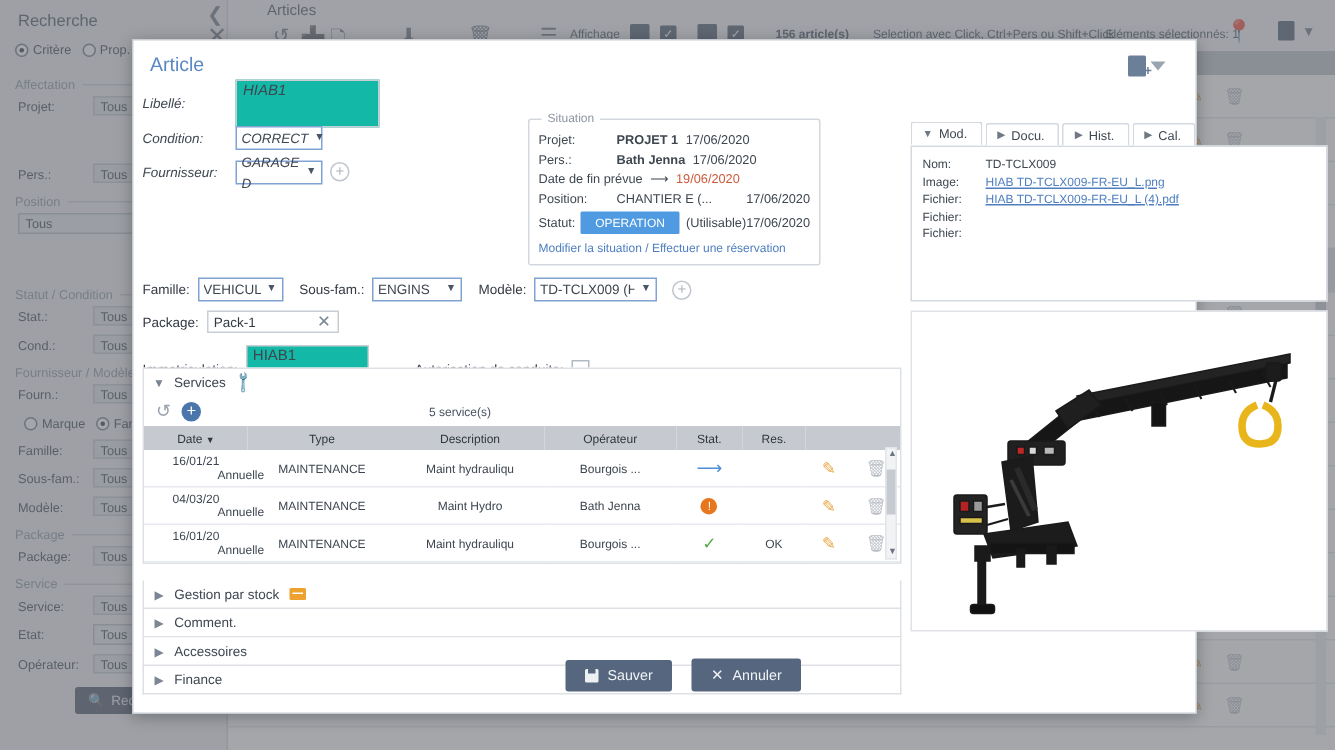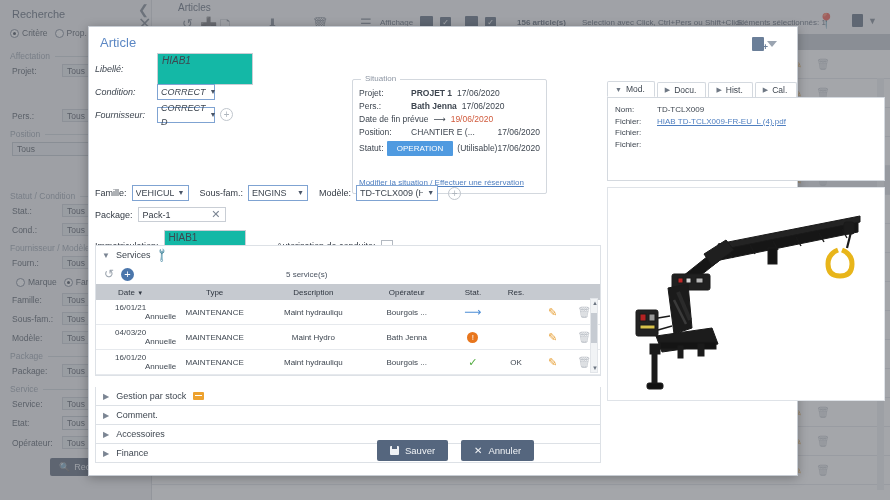--- a/index.html
+++ b/index.html
@@ -193,22 +193,22 @@
   }
   .sit-legend {
     position: absolute; left: 8px; top: -6px; background:#fff;
     padding: 0 4px; font-size: 8px; color: #8d96a3;
   }
   .srow { display:flex; font-size: 8.5px; line-height: 13px; color:#3e4650; }
   .s-lab { width: 52px; color:#3e4650; }
   .s-val { font-weight: bold; }
   .s-date { color:#3e4650; margin-left: 5px; }
   .sit-link {
-    display:block; margin-top: 22px; font-size: 8px;
-    color: #4f7fc0; text-decoration: underline;
+    display:block; margin-top: 5px; font-size: 8px;
+    color: #4f7fc0; 
   }
   .badge-op {
     display:inline-block; background:#4f9ae0; color:#fff;
     font-size: 8px; padding: 1px 10px; border-radius: 1px;
   }
   .arrow-r { color: #3e4650; }
   .red { color: #d05a3c; }
 
   
   .rowline { position: absolute; left: 6px; display: flex; align-items: center; gap: 5px; font-size: 9px; }
@@ -282,21 +282,21 @@
   .tab {
     border: 1px solid #d4d9df; border-bottom: none;
     background: #fff; font-size: 8.5px; color: #3e4650;
     padding: 2px 9px 2px 7px; margin-right: 2px;
     display:flex; align-items:center; gap: 4px; border-radius: 2px 2px 0 0;
   }
   .tab .tc { color:#6f7884; font-size: 7px; }
   .tab.active { border-bottom: 1px solid #fff; position: relative; z-index:2;}
   .tabbody {
     border: 1px solid #d4d9df; background: #fff; padding: 6px 7px;
-    box-sizing: border-box; height: 84px;
+    box-sizing: border-box; height: 104px;
   }
   .mrow { display:flex; font-size: 8px; line-height: 11.5px; color:#3e4650; }
   .m-lab { width: 42px; }
   .m-link { color:#4f7fc0; text-decoration: underline; }
   .imgbox {
     margin-top: 6px; border: 1px solid #dfe3e8; background:#fff;
     height: 212px; position: relative; overflow: hidden;
   }
 
   
@@ -546,21 +546,21 @@
       <div class="lrow">
         <span class="llab">Condition:</span>
         <span class="lsel" style="width:58px">
           <span>CORRECT</span>
           <span class="cv">▼</span>
         </span>
       </div>
       <div class="lrow">
         <span class="llab">Fournisseur:</span>
         <span class="lsel" style="width:58px">
-          <span>CORRECT D</span>
+          <span>GARAGE D</span>
           <span class="cv">▼</span>
         </span>
         <span class="plusbtn">+</span>
       </div>
     </div>
 
     <div class="situation">
       <span class="sit-legend">Situation</span>
       <div class="srow">
         <span class="s-lab">Projet:</span>
@@ -744,20 +744,24 @@
           <span class="tc">▶</span>
           <span>Cal.</span>
         </div>
       </div>
       <div class="tabbody">
         <div class="mrow">
           <span class="m-lab">Nom:</span>
           <span>TD-TCLX009</span>
         </div>
         <div class="mrow">
+          <span class="m-lab">Image:</span>
+          <a class="m-link">HIAB TD-TCLX009-FR-EU_L.png</a>
+        </div>
+        <div class="mrow">
           <span class="m-lab">Fichier:</span>
           <a class="m-link">HIAB TD-TCLX009-FR-EU_L (4).pdf</a>
         </div>
         <div class="mrow">
           <span class="m-lab">Fichier:</span>
           <span></span>
         </div>
         <div class="mrow">
           <span class="m-lab">Fichier:</span>
           <span></span>

